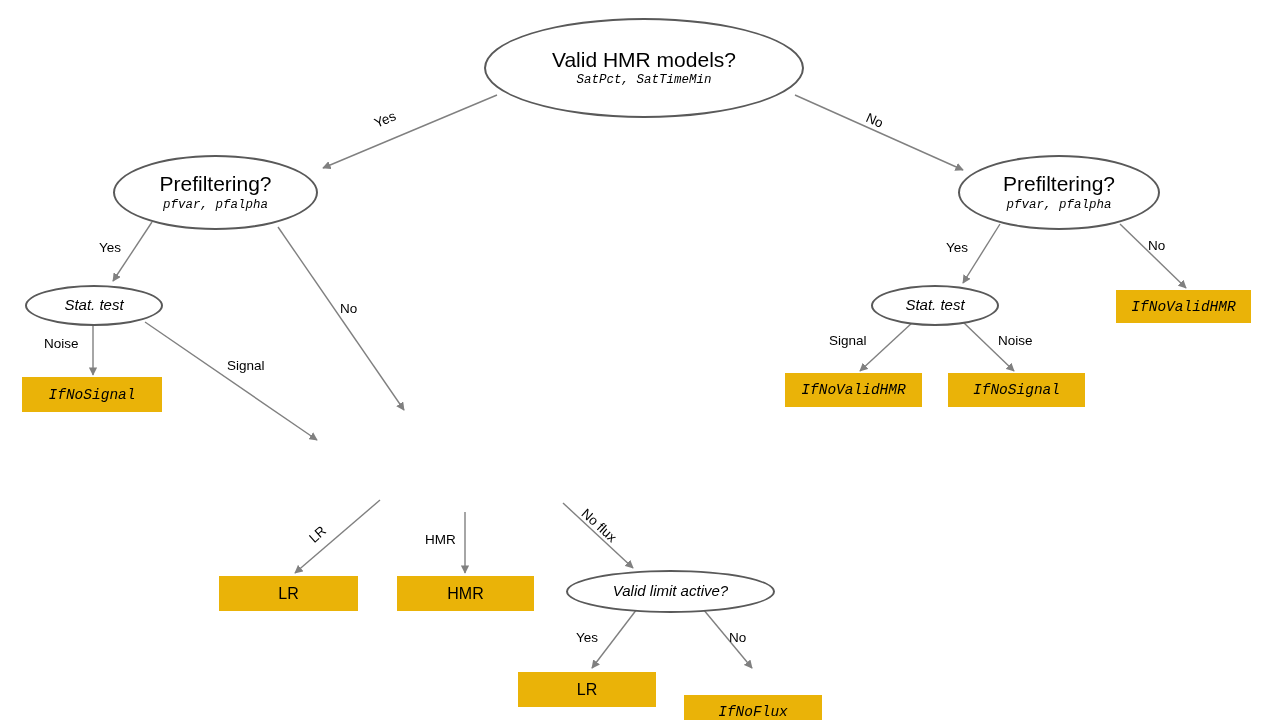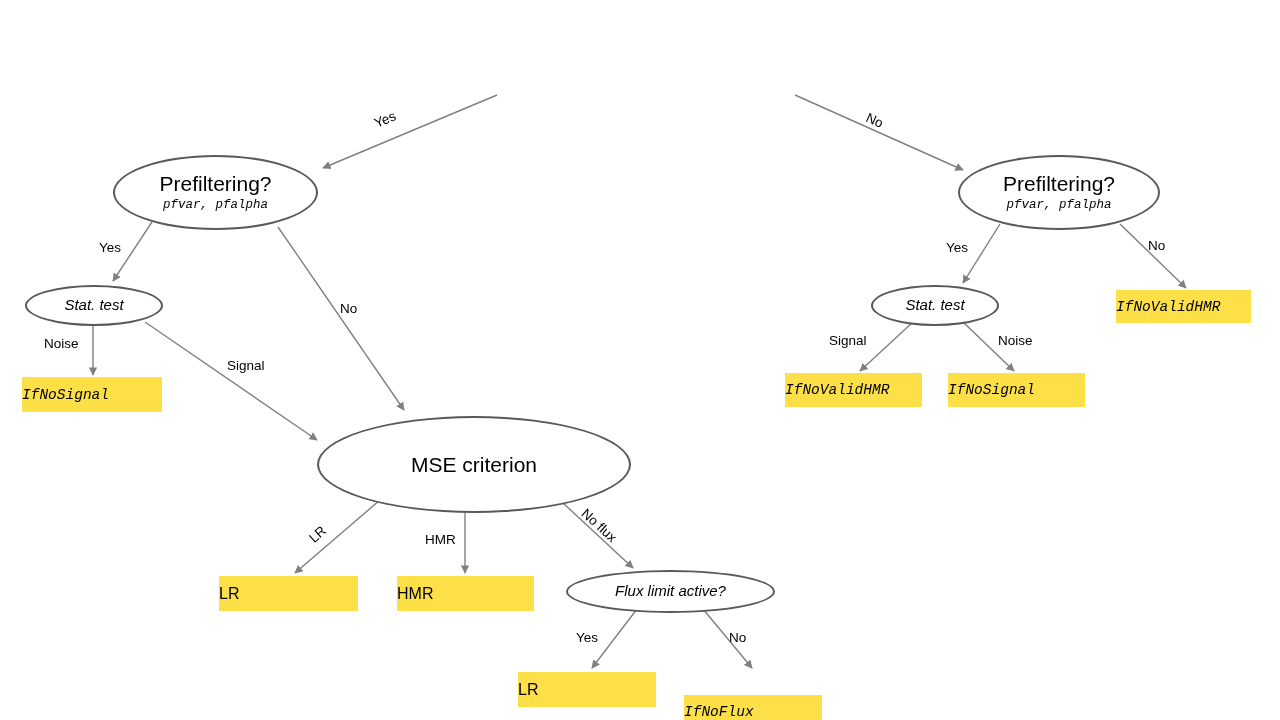--- a/index.html
+++ b/index.html
@@ -58,23 +58,24 @@
     line-height: 1.2;
     margin-top: 2px;
     color: #000000;
     white-space: nowrap;
   }
 
   
   .node-box {
     position: absolute;
     box-sizing: border-box;
-    background: #fde047;
+    background: #eab308;
     display: flex;
     align-items: center;
+    justify-content: center;
     text-align: center;
     color: #000000;
   }
   .box-label {
     font-size: 16px;
     color: #000000;
     white-space: nowrap;
   }
   .box-label.mono {
     font-family: "Liberation Mono", monospace;
@@ -150,45 +151,46 @@
   <div class="edge-label" style="left:829px; top:333px;">Signal</div>
   <div class="edge-label" style="left:998px; top:333px;">Noise</div>
 
   <div class="edge-label" style="left:309px; top:527px; transform: rotate(-42deg);">LR</div>
   <div class="edge-label" style="left:425px; top:532px;">HMR</div>
   <div class="edge-label" style="left:578px; top:518px; transform: rotate(42deg);">No flux</div>
 
   <div class="edge-label" style="left:576px; top:630px;">Yes</div>
   <div class="edge-label" style="left:729px; top:630px;">No</div>
 
+  <div class="node-ellipse" style="left:484px; top:18px; width:320px; height:100px;">
+    <div class="node-title">Valid HMR models?</div>
+    <div class="node-sub">SatPct, SatTimeMin</div>
+  </div>
 
   <div class="node-ellipse" style="left:113px; top:155px; width:205px; height:75px;">
     <div class="node-title small">Prefiltering?</div>
     <div class="node-sub">pfvar, pfalpha</div>
   </div>
 
   <div class="node-ellipse" style="left:958px; top:155px; width:202px; height:75px;">
     <div class="node-title small">Prefiltering?</div>
     <div class="node-sub">pfvar, pfalpha</div>
   </div>
 
   <div class="node-ellipse" style="left:25px; top:285px; width:138px; height:41px;">
     <div class="node-title tiny">Stat. test</div>
   </div>
 
   <div class="node-ellipse" style="left:871px; top:285px; width:128px; height:41px;">
     <div class="node-title tiny">Stat. test</div>
   </div>
 
-  <div class="node-ellipse" style="left:317px; top:416px; width:314px; height:97px;">
-    <div class="node-title">MSE criterion</div>
-  </div>
 
   <div class="node-ellipse" style="left:566px; top:570px; width:209px; height:43px;">
-    <div class="node-title tiny">Flux limit active?</div>
+    <div class="node-title tiny">Valid limit active?</div>
   </div>
 
   <div class="node-box" style="left:22px; top:377px; width:140px; height:35px;">
     <div class="box-label mono">IfNoSignal</div>
   </div>
 
   <div class="node-box" style="left:1116px; top:290px; width:135px; height:33px;">
     <div class="box-label mono">IfNoValidHMR</div>
   </div>
 

